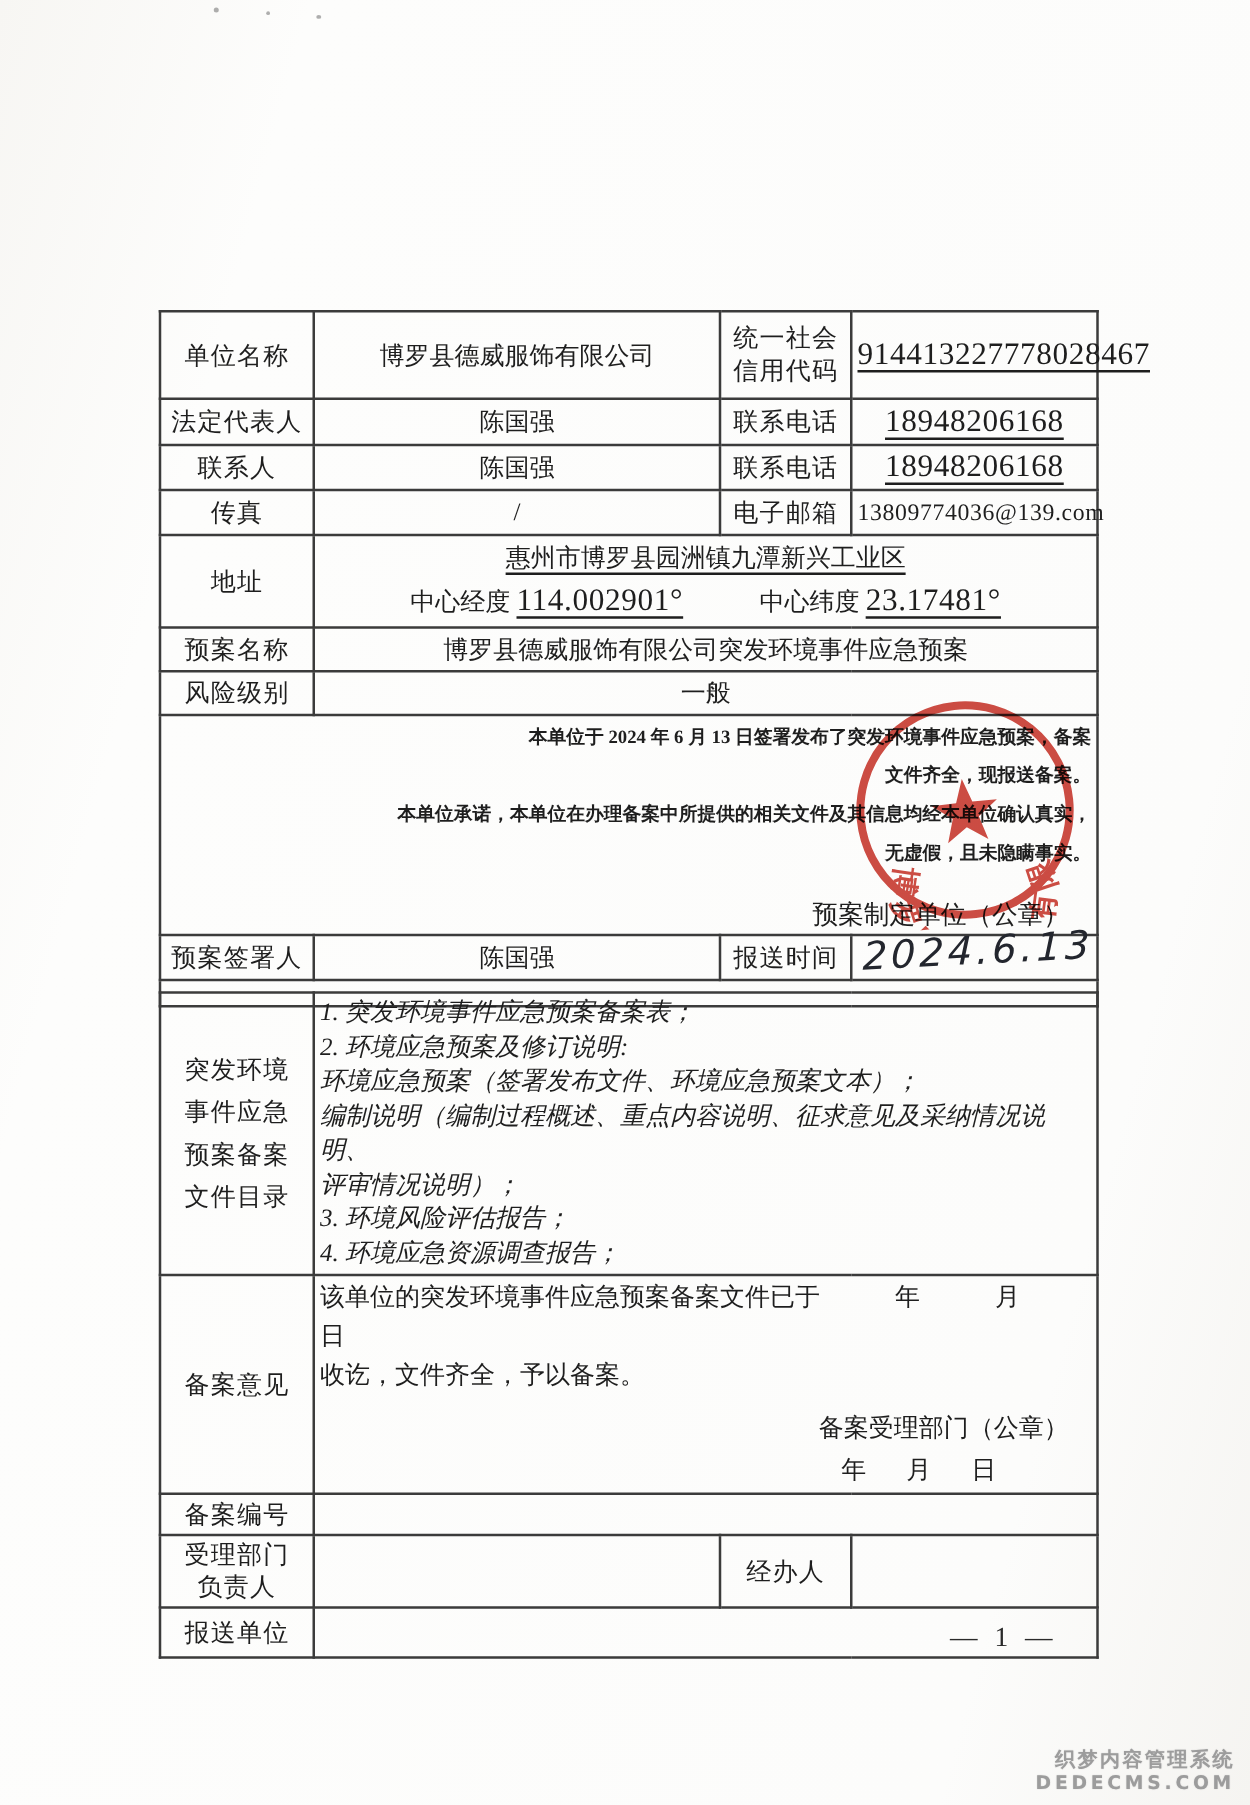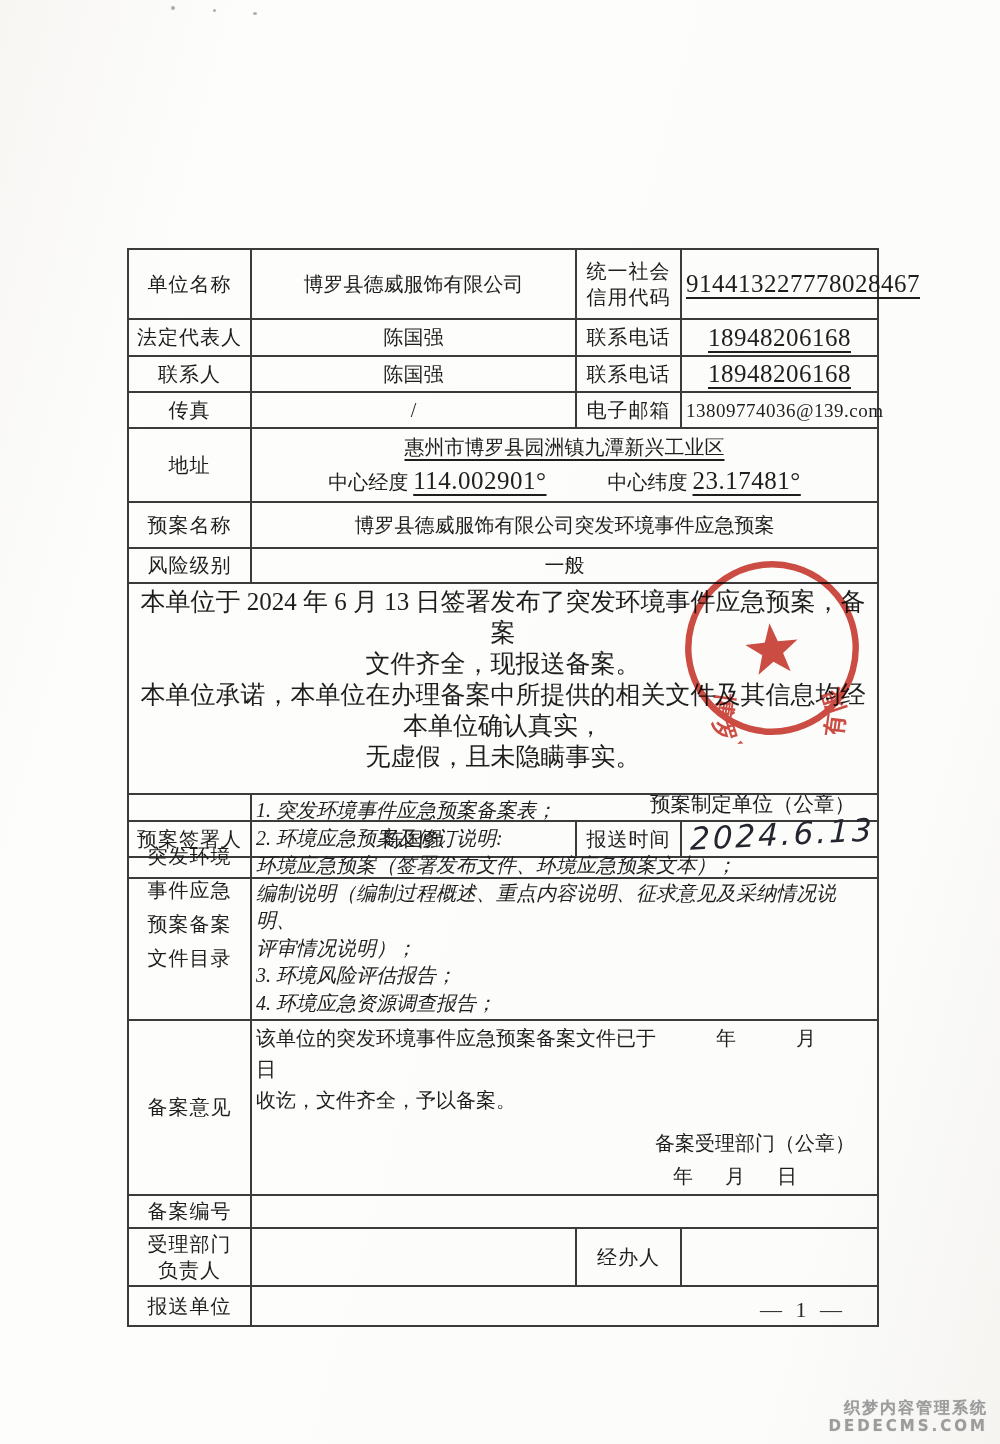--- a/index.html
+++ b/index.html
@@ -30,21 +30,21 @@
     overflow:visible;
   }
   .tA{top:248px;}
   .tB{top:793px;}
   td.lab{text-align:center;letter-spacing:1px;}
   td.val{text-align:center;}
   .ml{white-space:pre-line;line-height:26px;}
   .u{text-decoration:underline;text-underline-offset:5px;text-decoration-thickness:1.5px;}
   .num{font-size:25px;letter-spacing:.5px;}
   td.statement-cell{vertical-align:top;padding:8px 12px 0 12px;}
-  .stmt{white-space:pre-line;line-height:31px;font-size:25px;text-align:center;}
+  .stmt{white-space:pre-line;line-height:31px;font-size:15px;text-align:right;font-weight:bold;}
   .seal-caption{text-align:right;padding-right:18px;margin-top:18px;font-size:20.5px;}
   td.catalog-cell{vertical-align:top;padding:10px 10px 0 12px;text-align:left;}
   .cat-line{line-height:27.5px;font-style:italic;}
   td.review-cell{vertical-align:top;padding:10px 10px 0 12px;text-align:left;}
   .rv-line{line-height:31px;}
   .rv-dept{text-align:right;padding-right:18px;margin-top:12px;line-height:31px;}
   .rv-date{text-align:right;padding-right:70px;margin-top:2px;line-height:31px;letter-spacing:6px;}
   .addr-line{display:block;line-height:33px;}
   .coord-gap{display:inline-block;width:56px;}
   
@@ -123,21 +123,21 @@
       <td class="val" colspan="3">
         <span class="addr-line"><span class="u">惠州市博罗县园洲镇九潭新兴工业区</span></span>
         <span class="addr-line">
           <span>中心经度</span>
           <span class="u num">114.002901°</span><span class="coord-gap"></span>
           <span>中心纬度</span>
           <span class="u num">23.17481°</span>
         </span>
       </td>
     </tr>
-    <tr style="height:46px">
+    <tr style="height:35px">
       <td class="lab">预案名称</td>
       <td class="val" colspan="3">博罗县德威服饰有限公司突发环境事件应急预案</td>
     </tr>
     <tr style="height:35px">
       <td class="lab">风险级别</td>
       <td class="val" colspan="3">一般</td>
     </tr>
     <tr style="height:160px">
       <td class="statement-cell" colspan="4">
         <div class="stmt">本单位于 2024 年 6 月 13 日签署发布了突发环境事件应急预案，备案

